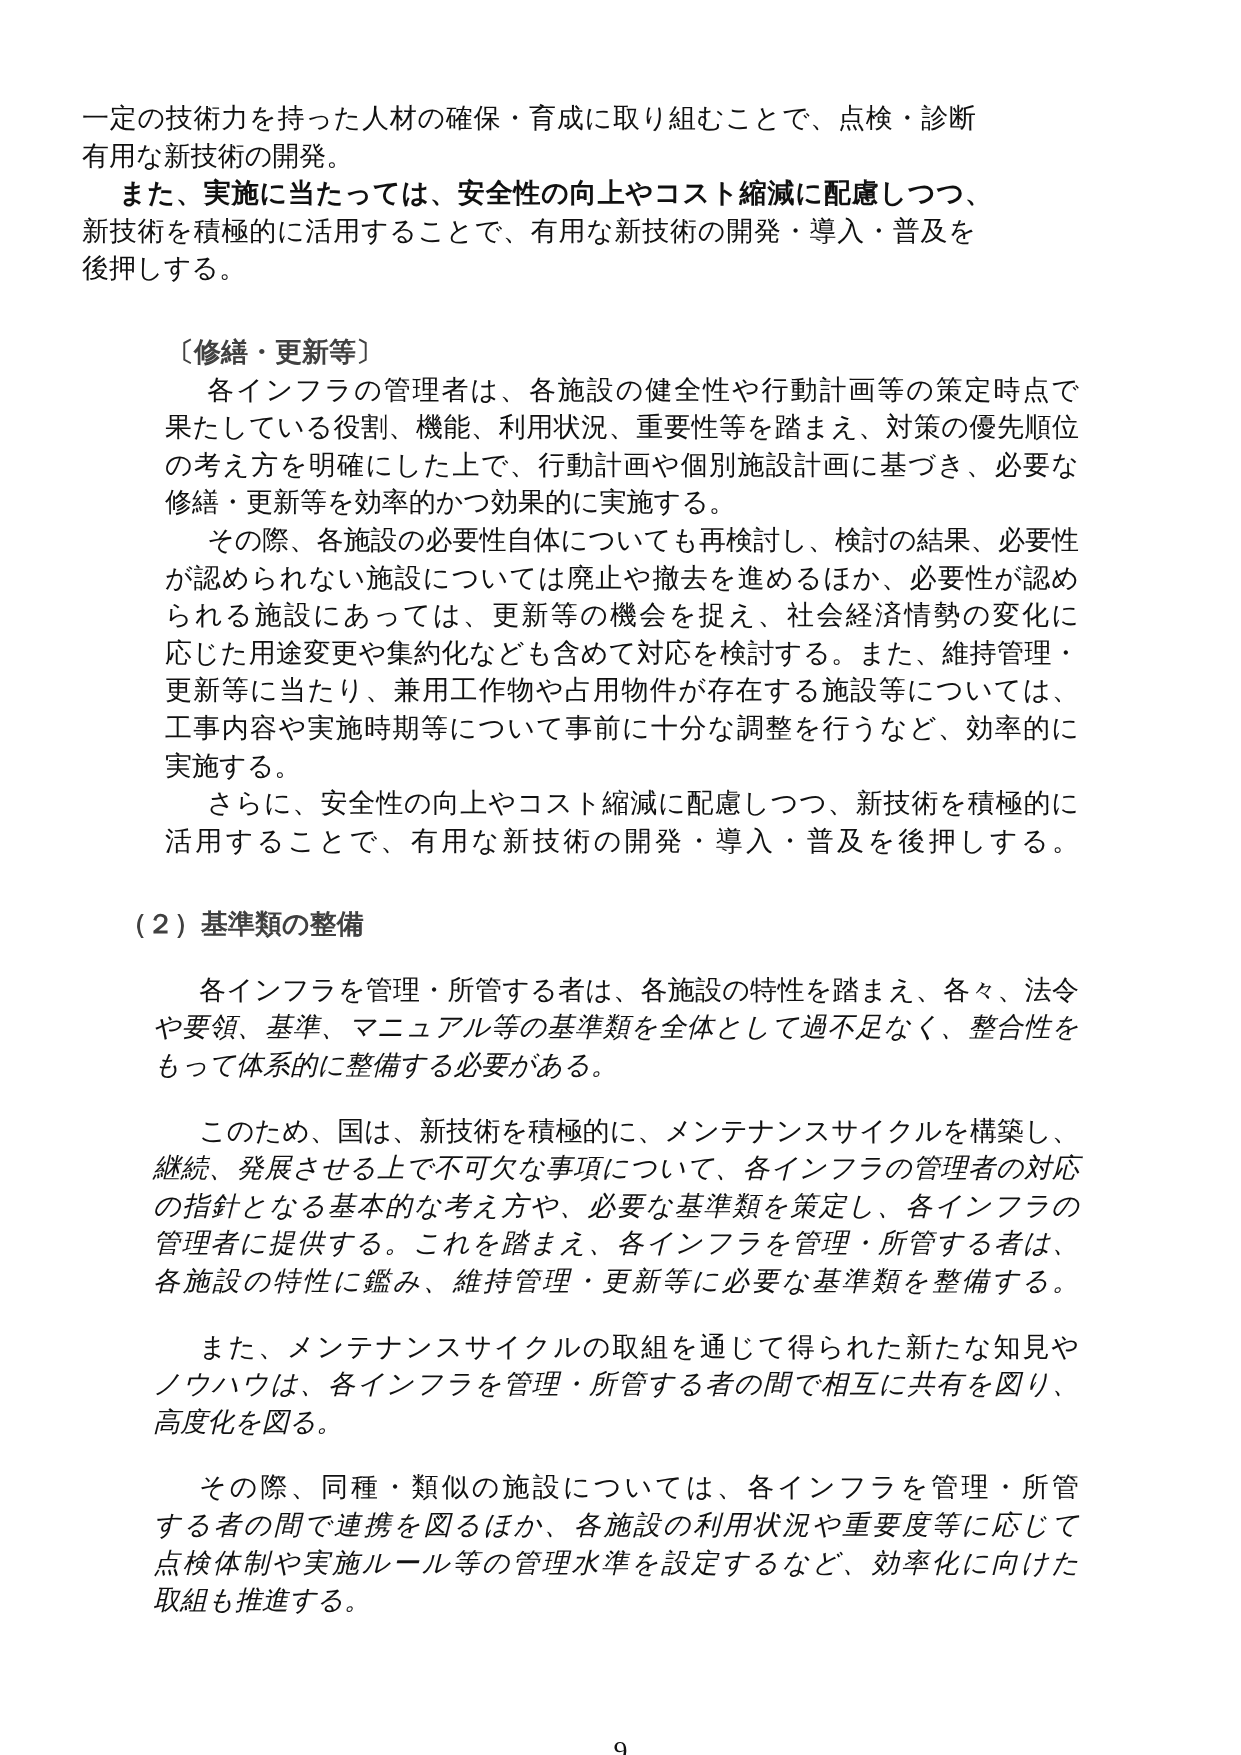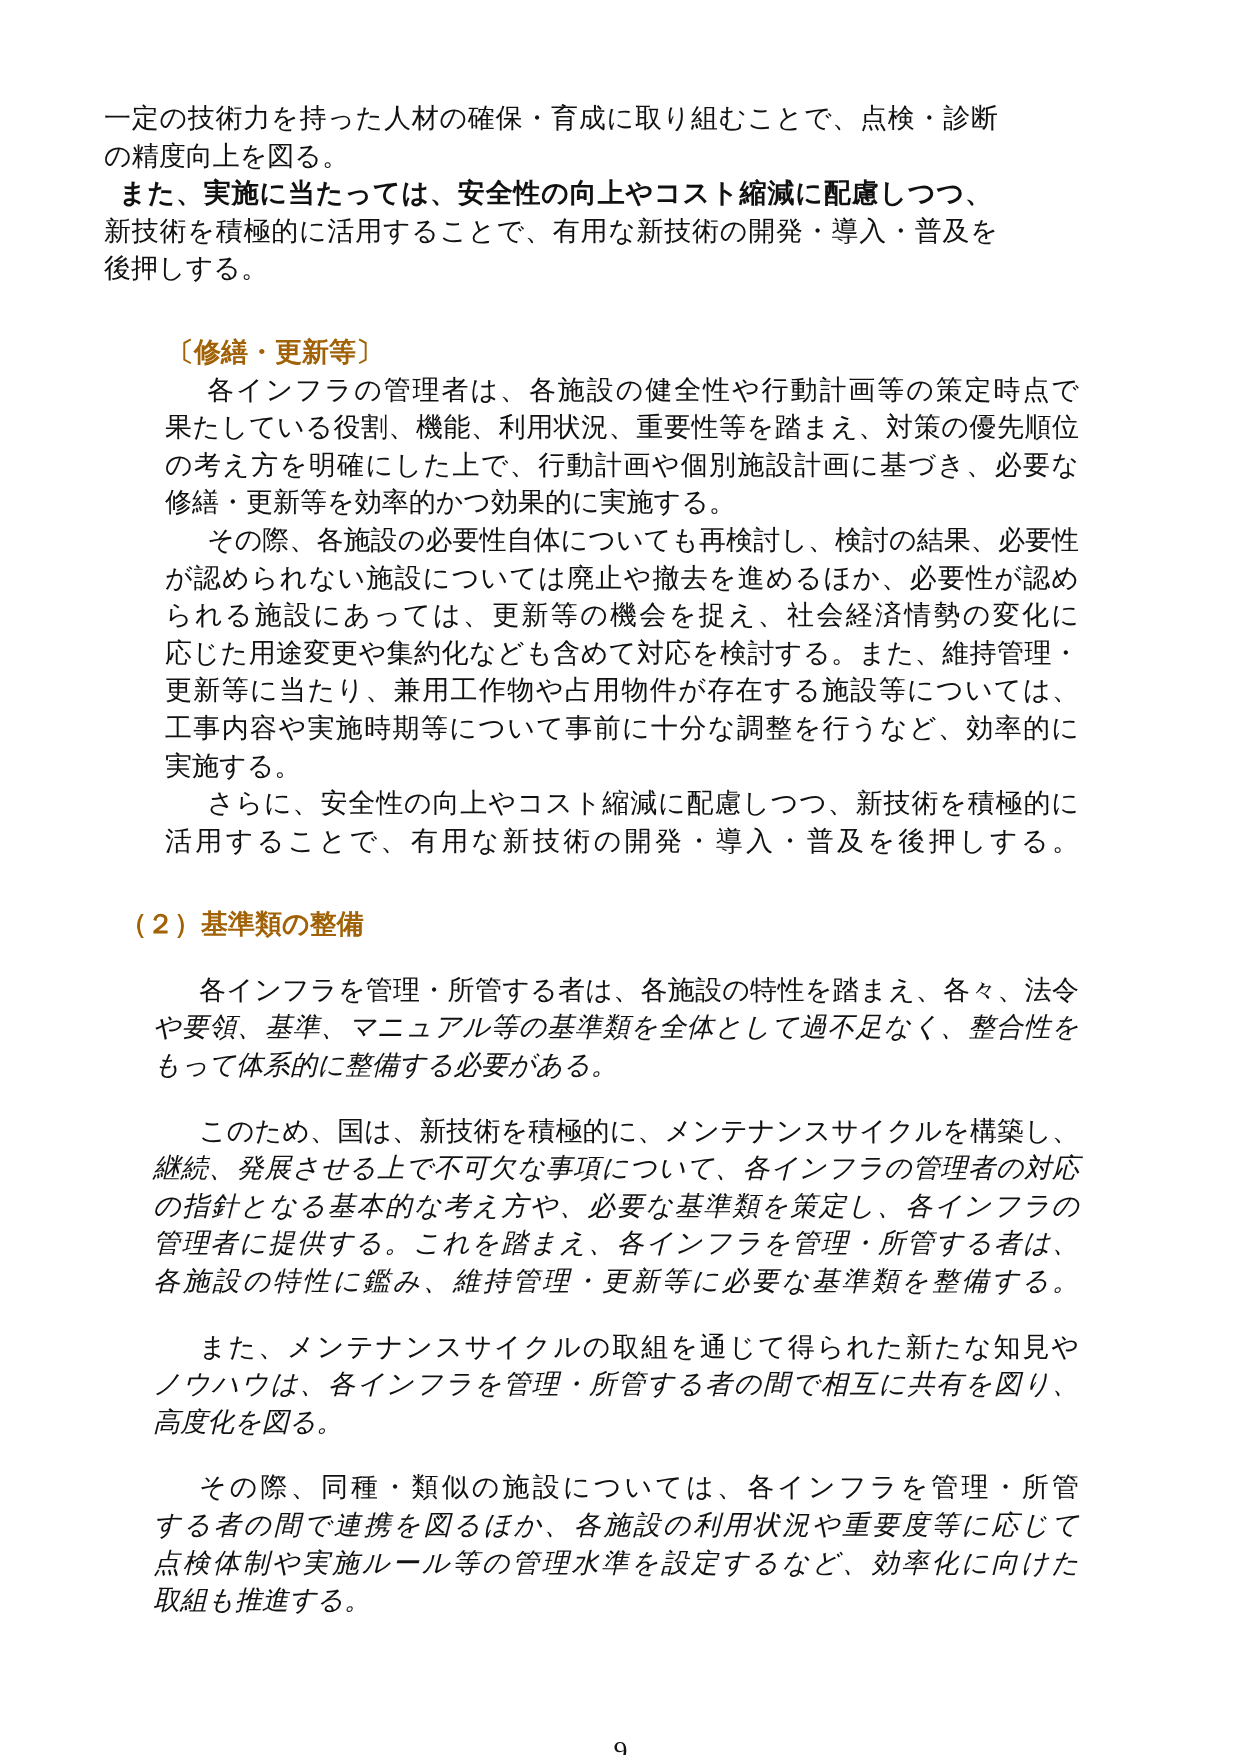--- a/index.html
+++ b/index.html
@@ -25,35 +25,35 @@
     font-size: 27px;
     line-height: 37.6px;
     color: #111111;
     text-align: justify;
     white-space: normal;
   }
   .line.fill {
     text-align-last: justify;
   }
   
-  .a-body  { margin-left: 104px; width: 894px; }
+  .a-body  { margin-left: 82px; width: 894px; }
   .a-first { margin-left: 119px; width: 873px; font-weight: bold; }
   
   .b-body  { margin-left: 165px; width: 914px; }
   .b-first { margin-left: 207px; width: 872px; }
   
   .c-body  { margin-left: 153px; width: 926px; font-style: italic; }
   .c-first { margin-left: 199px; width: 880px; margin-top: 28px; }
   
   .h-b, .h-c {
     font-family: "Liberation Sans", "DejaVu Sans", sans-serif;
     font-weight: bold;
     font-size: 27px;
     line-height: 37.6px;
-    color: #a16207;
+    color: #404040;
     text-align: left;
     text-align-last: auto;
   }
   .h-b { margin-left: 167px; }
   .h-c { margin-left: 120px; }
   .gap { margin-top: 46px; }
   .pageno {
     margin-top: 112px;
     width: 1241px;
     text-align: center;
@@ -62,21 +62,21 @@
     line-height: 38px;
     color: #111111;
   }
 </style>
 </head>
 <body>
 
 <main class="doc">
   <div id="doc-lines">
       <div class="line a-body fill">一定の技術力を持った人材の確保・育成に取り組むことで、点検・診断</div>
-      <div class="line a-body">の精度向上を図る。</div>
+      <div class="line a-body">有用な新技術の開発。</div>
       <div class="line a-first fill">また、実施に当たっては、安全性の向上やコスト縮減に配慮しつつ、</div>
       <div class="line a-body fill">新技術を積極的に活用することで、有用な新技術の開発・導入・普及を</div>
       <div class="line a-body">後押しする。</div>
       <div class="line h-b gap">〔修繕・更新等〕</div>
       <div class="line b-first fill">各インフラの管理者は、各施設の健全性や行動計画等の策定時点で</div>
       <div class="line b-body fill">果たしている役割、機能、利用状況、重要性等を踏まえ、対策の優先順位</div>
       <div class="line b-body fill">の考え方を明確にした上で、行動計画や個別施設計画に基づき、必要な</div>
       <div class="line b-body">修繕・更新等を効率的かつ効果的に実施する。</div>
       <div class="line b-first fill">その際、各施設の必要性自体についても再検討し、検討の結果、必要性</div>
       <div class="line b-body fill">が認められない施設については廃止や撤去を進めるほか、必要性が認め</div>

